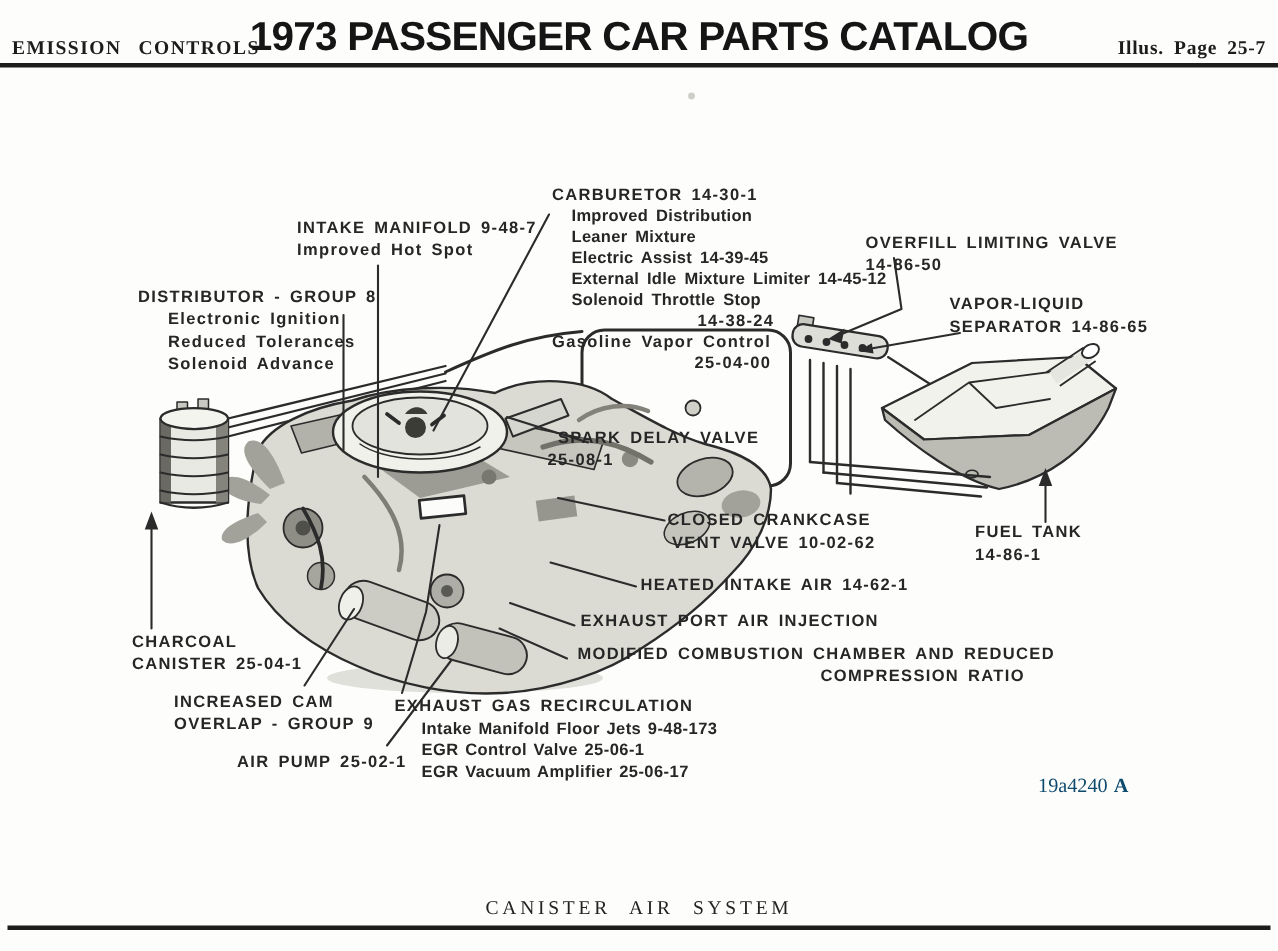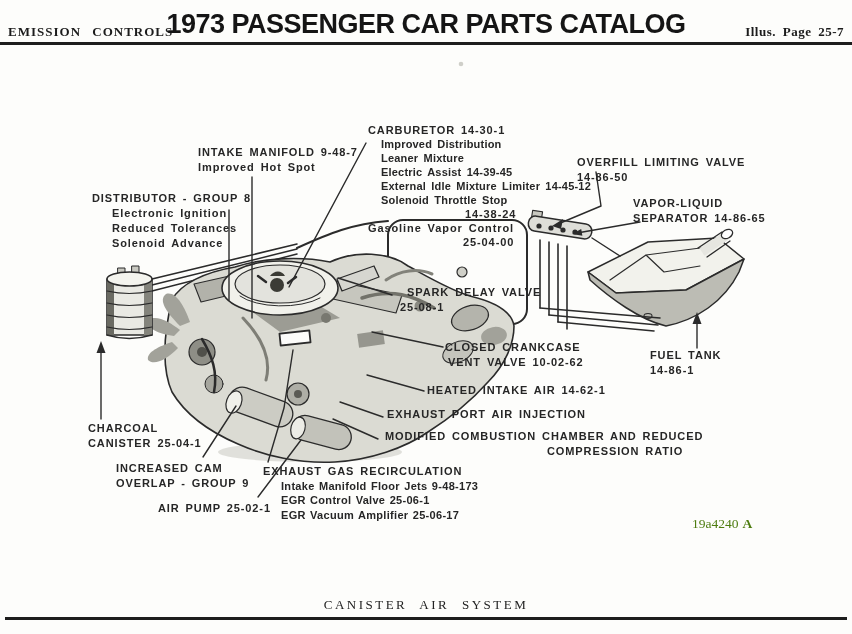--- a/index.html
+++ b/index.html
@@ -10,21 +10,21 @@
             letter-spacing:1px;word-spacing:7px;color:#1c1c1c;white-space:nowrap;}
   .hdr-center{position:absolute;left:50%;top:9px;transform:translateX(-50%);
             font:700 27px "Liberation Sans",sans-serif;letter-spacing:-.5px;color:#151515;white-space:nowrap;}
   .hdr-right{position:absolute;right:8px;top:24px;font:700 13px "Liberation Serif",serif;
             letter-spacing:.5px;word-spacing:3px;color:#1c1c1c;white-space:nowrap;}
   .hdr-rule{position:absolute;left:0;right:0;top:42px;height:3px;background:#1d1d1d;}
   
   .ftr-title{position:absolute;left:50%;top:597px;transform:translateX(-50%);
             font:400 13px "Liberation Serif",serif;letter-spacing:2.5px;word-spacing:7px;color:#222;white-space:nowrap;}
   .ftr-rule{position:absolute;left:5px;right:5px;top:617px;height:3px;background:#1d1d1d;}
-  .fig-num{position:absolute;left:692px;top:516px;font:400 13.5px "Liberation Serif",serif;color:#4d7c0f;}
+  .fig-num{position:absolute;left:692px;top:516px;font:400 13.5px "Liberation Serif",serif;color:#0c4a6e;}
   .fig-num b{font-weight:700;margin-left:4px;}
   
   .lbl{position:absolute;font:700 11px/15px "Liberation Sans",sans-serif;letter-spacing:.9px;
        word-spacing:2px;color:#262626;white-space:nowrap;z-index:3;}
   .lbl div{white-space:nowrap;}
   .center{text-align:left;}
   .dist .s{margin-left:20px;}
   .carb .s{margin-left:13px;letter-spacing:.2px;}
   .carb .n8{margin-left:97px;letter-spacing:.9px;}
   .carb .n9{}
@@ -192,21 +192,21 @@
   <div class="lbl center" style="left:577px;top:155px;">
     <div>OVERFILL LIMITING VALVE</div>
     <div>14-86-50</div>
   </div>
 
   <div class="lbl center" style="left:633px;top:196px;">
     <div>VAPOR-LIQUID</div>
     <div>SEPARATOR 14-86-65</div>
   </div>
 
-  <div class="lbl spark" style="left:400px;top:285px;">
+  <div class="lbl spark" style="left:365px;top:285px;">
     <div class="l1">SPARK DELAY VALVE</div>
     <div>25-08-1</div>
   </div>
 
   <div class="lbl cc" style="left:445px;top:340px;">
     <div>CLOSED CRANKCASE</div>
     <div class="l2">VENT VALVE 10-02-62</div>
   </div>
 
   <div class="lbl" style="left:427px;top:383px;">

